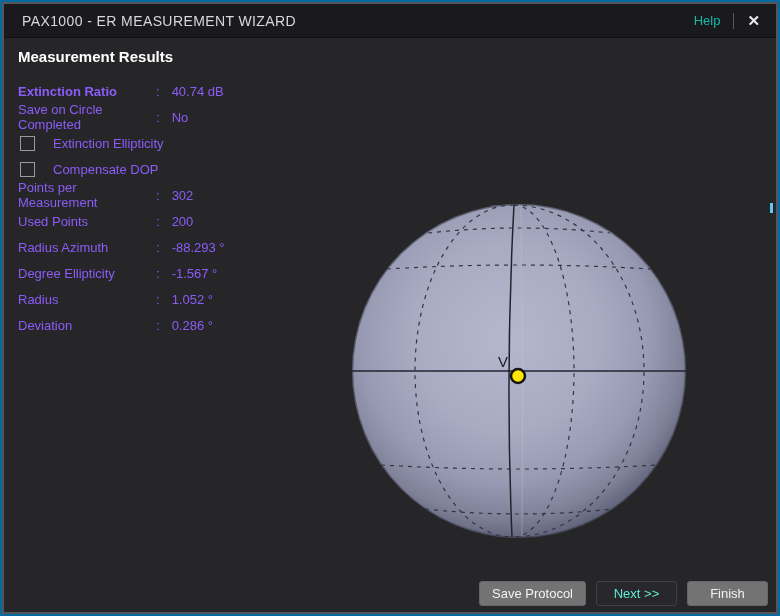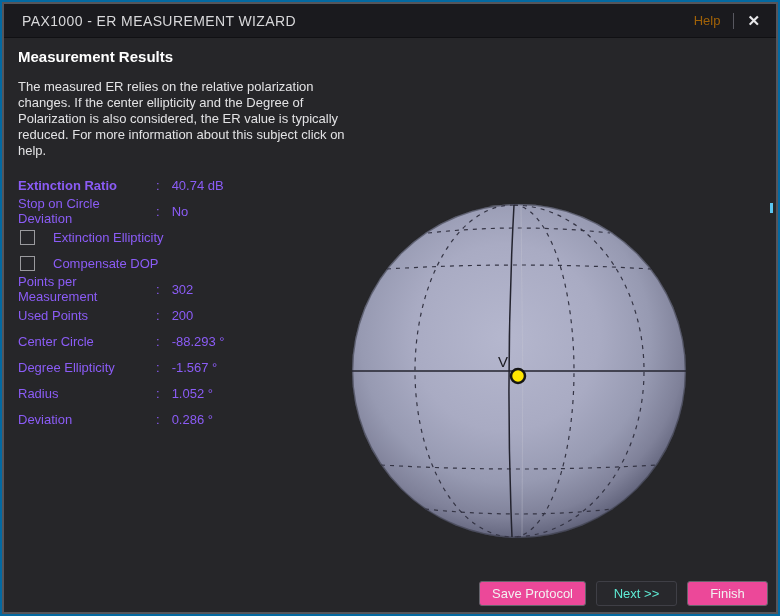--- a/index.html
+++ b/index.html
@@ -15,21 +15,21 @@
     position:absolute;top:2px;left:2px;right:2px;height:34px;
     background:#1a1a1e;border-bottom:1px solid #101013;
     display:flex;align-items:center;box-sizing:border-box;
     padding:0 12px 0 18px;
   }
   .titlebar .title{
     color:#d8d8da;font-size:14px;letter-spacing:0.4px;flex:1;
     white-space:nowrap;
   }
   .titlebar .help{
-    color:#a16207;font-size:13px;cursor:pointer;padding:2px 4px;text-align:center;
+    color:#14b8a6;font-size:13px;cursor:pointer;padding:2px 4px;text-align:center;
   }
   .titlebar .sep{
     width:1px;height:16px;background:#585860;margin:0 9px;
   }
   .titlebar .close{
     color:#e8e8ea;font-size:15px;font-weight:bold;cursor:pointer;
     padding:2px 4px;line-height:1;
   }
   .left-panel{
     position:absolute;left:16px;top:40px;width:380px;color:#e8e8ea;
@@ -51,21 +51,21 @@
     width:15px;height:15px;border:1px solid #9a9a9e;background:#26262a;
     margin-left:2px;flex:none;box-sizing:border-box;cursor:pointer;
   }
   .row.chk .clbl{margin-left:18px;}
   .sphere-wrap{position:absolute;left:330px;top:182px;width:390px;height:390px;}
   .footer{
     position:absolute;right:10px;bottom:8px;display:flex;gap:10px;
   }
   .btn{
     min-width:81px;height:25px;box-sizing:border-box;
-    background:#ec4899;border:1px solid #64646b;border-radius:3px;
+    background:#737373;border:1px solid #64646b;border-radius:3px;
     color:#f2f2f2;font-size:13px;font-family:inherit;
     display:flex;align-items:center;justify-content:center;
     padding:0 12px;cursor:pointer;
   }
   .btn.disabled{
     color:#5eead4;border-color:#3f3f46;background:#28282c;cursor:default;
   }
   .scroll-indicator{
     position:absolute;right:5px;top:201px;width:3px;height:10px;
     background:#5bc6f0;cursor:pointer;
@@ -78,30 +78,29 @@
 
   <div class="titlebar">
     <span class="title">PAX1000 - ER MEASUREMENT WIZARD</span>
     <span class="help">Help</span>
     <span class="sep"></span>
     <span class="close">✕</span>
   </div>
 
   <div class="left-panel">
     <div class="heading">Measurement Results</div>
-    <div class="desc">The measured ER relies on the relative polarization changes. If the center ellipticity and the Degree of Polarization is also considered, the ER value is typically reduced. For more information about this subject click on help.</div>
 
     <div class="rows">
       <div class="row">
         <span class="lbl b">Extinction Ratio</span>
           <span class="colon">:</span>
           <span class="val">40.74 dB</span>
       </div>
       <div class="row">
-        <span class="lbl">Stop on Circle Deviation</span>
+        <span class="lbl">Save on Circle Completed</span>
           <span class="colon">:</span>
           <span class="val">No</span>
       </div>
       <div class="row chk">
         <span class="box"></span>
         <span class="clbl">Extinction Ellipticity</span>
       </div>
       <div class="row chk">
         <span class="box"></span>
         <span class="clbl">Compensate DOP</span>
@@ -110,21 +109,21 @@
         <span class="lbl">Points per Measurement</span>
           <span class="colon">:</span>
           <span class="val">302</span>
       </div>
       <div class="row">
         <span class="lbl">Used Points</span>
           <span class="colon">:</span>
           <span class="val">200</span>
       </div>
       <div class="row">
-        <span class="lbl">Center Circle</span>
+        <span class="lbl">Radius Azimuth</span>
           <span class="colon">:</span>
           <span class="val">-88.293 °</span>
       </div>
       <div class="row">
         <span class="lbl">Degree Ellipticity</span>
           <span class="colon">:</span>
           <span class="val">-1.567 °</span>
       </div>
       <div class="row">
         <span class="lbl">Radius</span>

